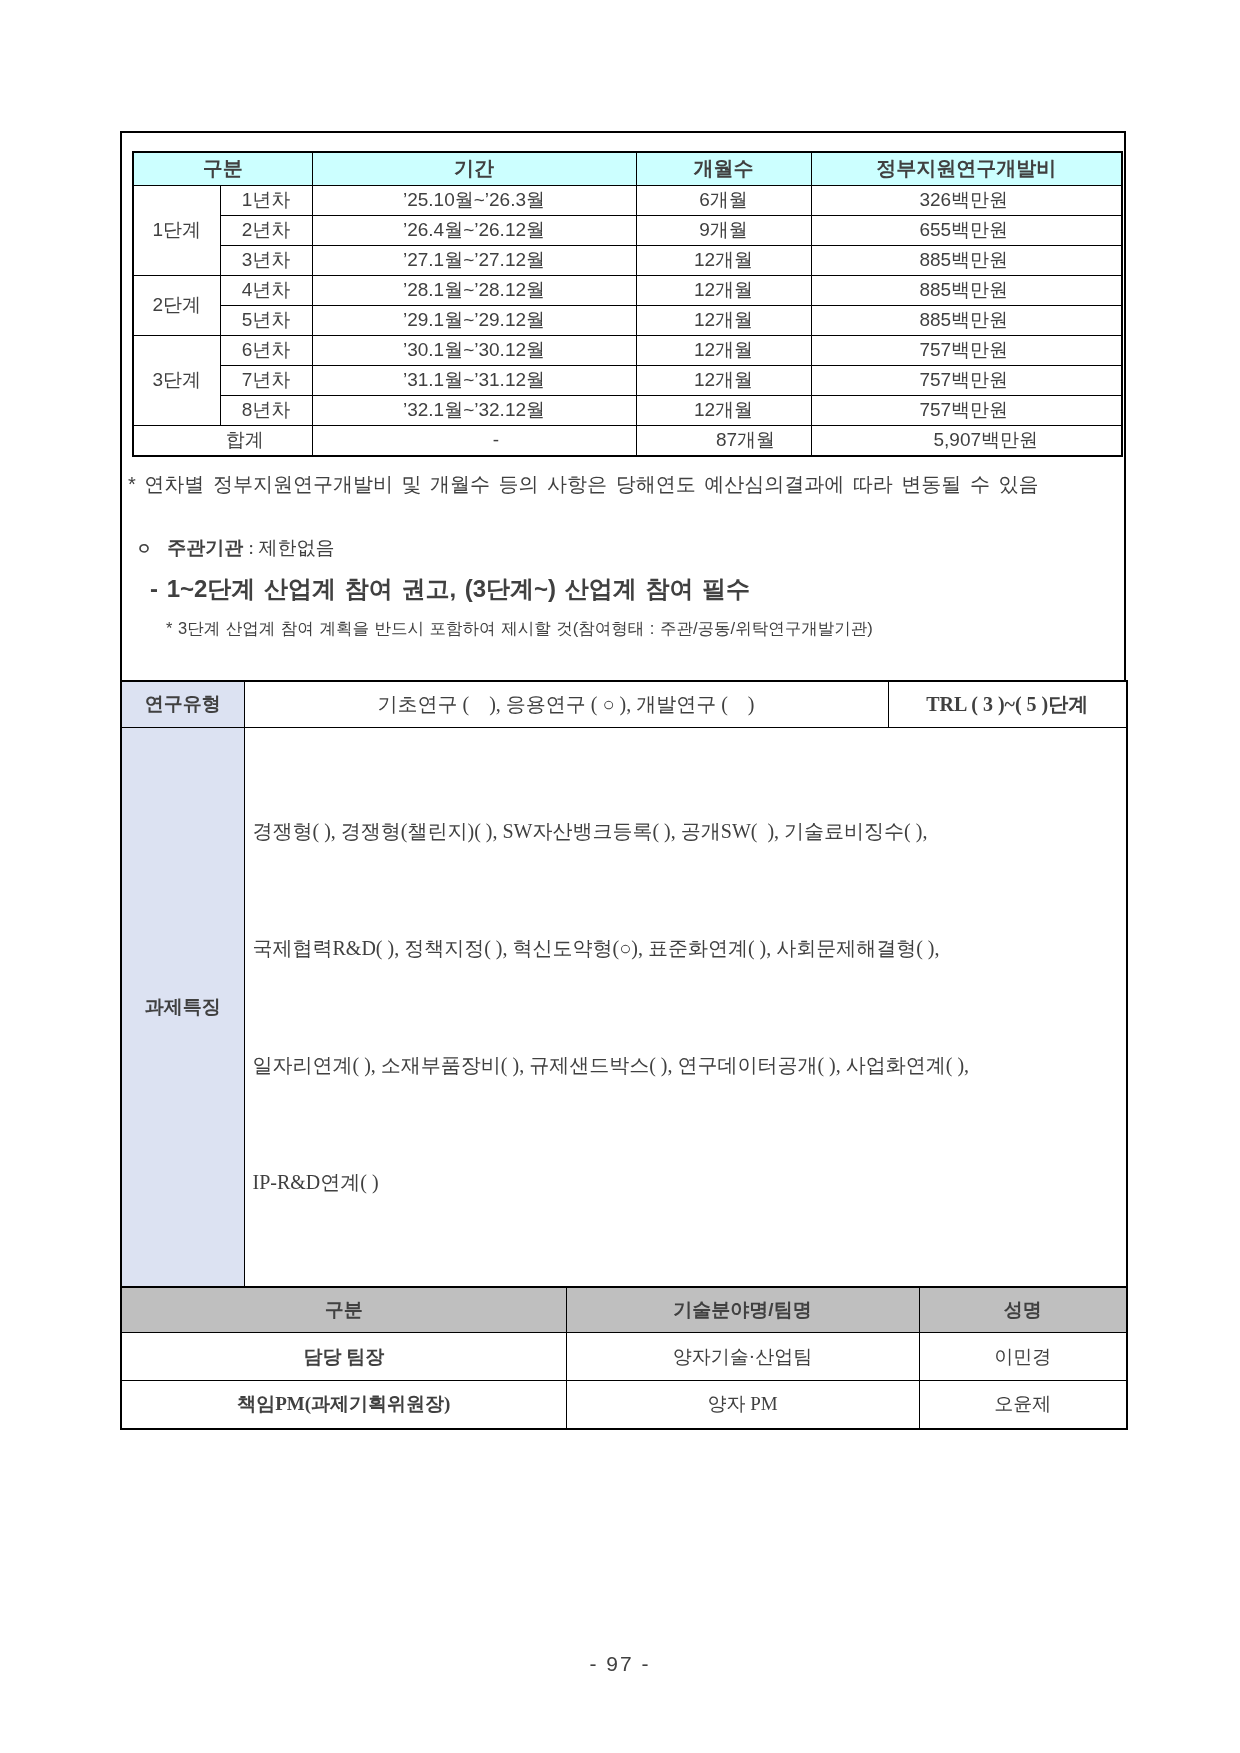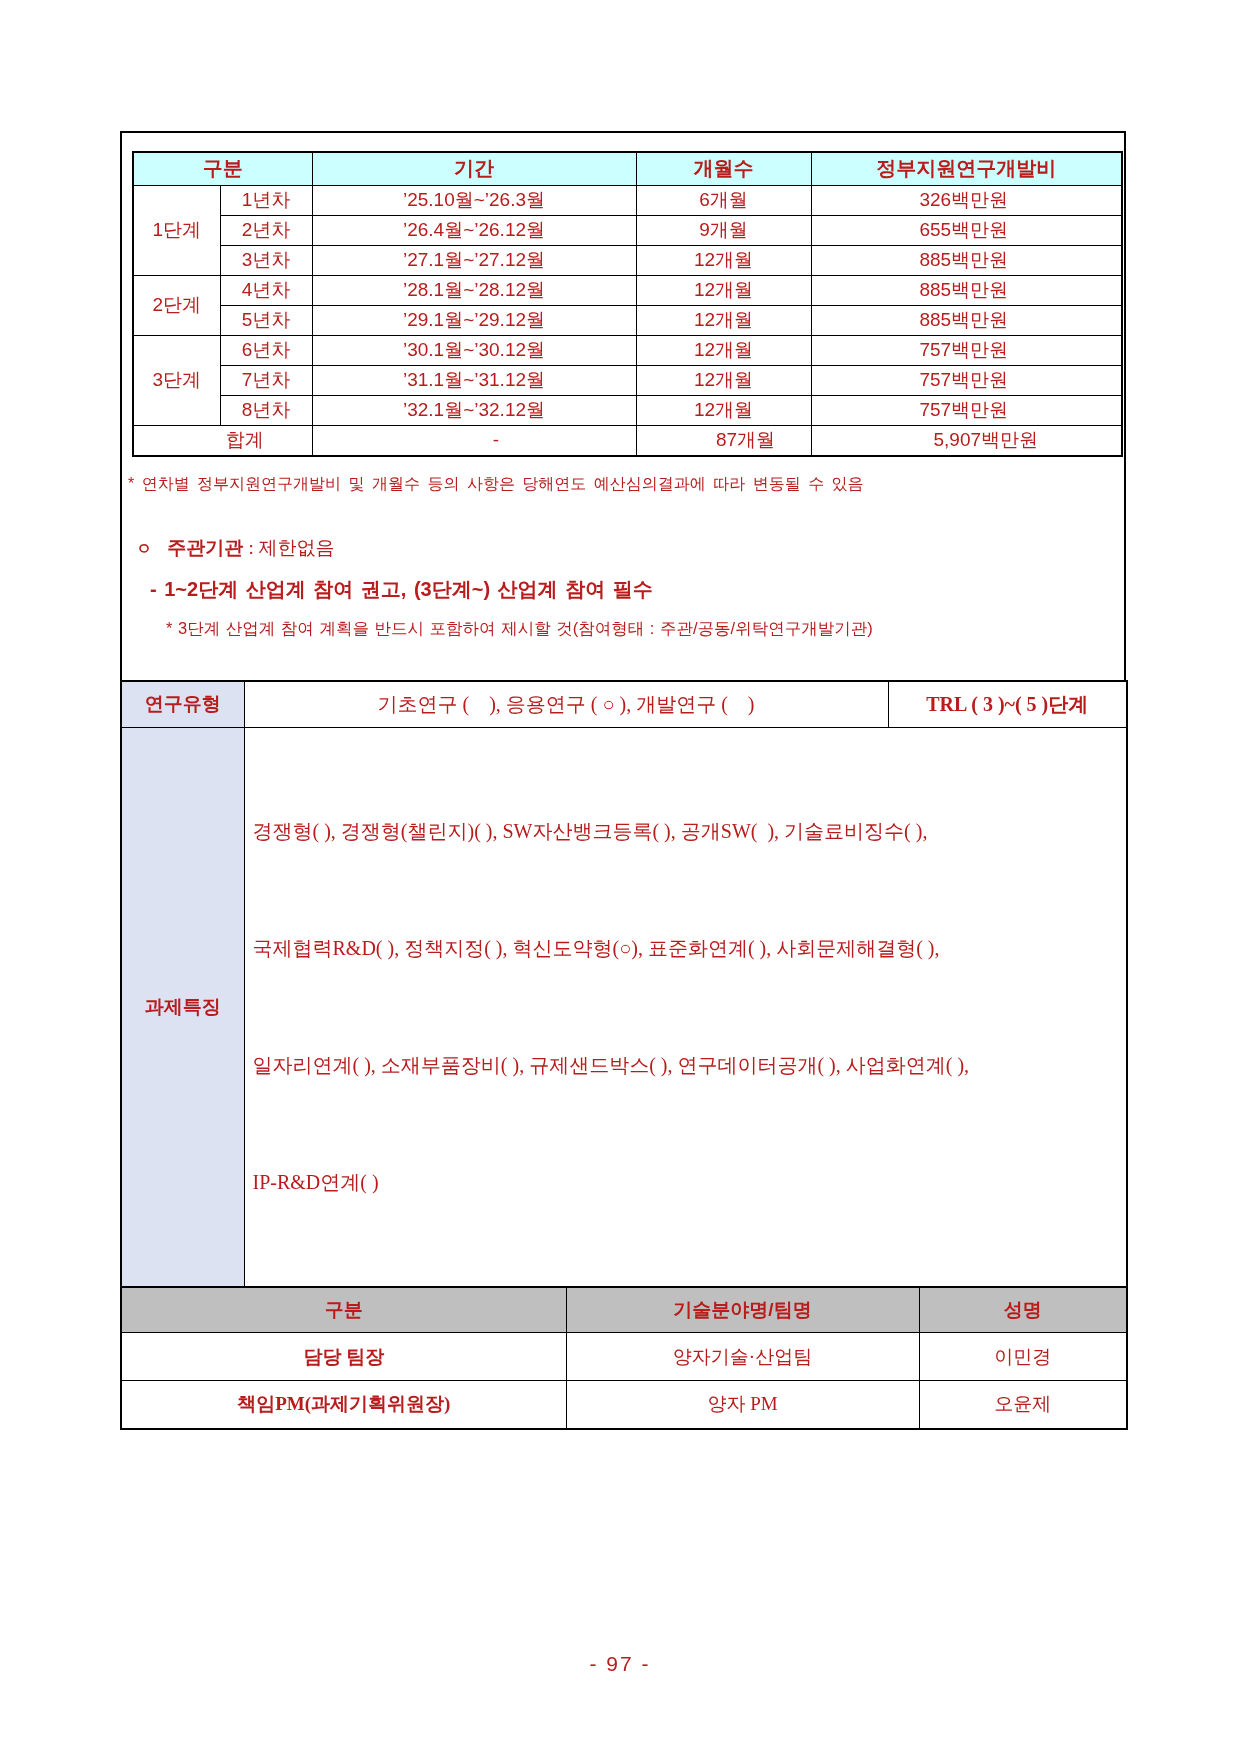--- a/index.html
+++ b/index.html
@@ -1,38 +1,38 @@
 <!DOCTYPE html>
 <html><head>
 <meta charset="utf-8">
 <style>
   html,body{margin:0;padding:0;background:#e8e8e8;}
   .page{position:relative;width:1240px;height:1753px;background:#ffffff;
-        font-family:"Liberation Sans", sans-serif;color:#b91c1c;}
+        font-family:"Liberation Sans", sans-serif;color:#404040;}
   .content{position:absolute;left:120px;top:131px;width:1006px;}
 
   
   .outer-box{box-sizing:border-box;border:2px solid #000;height:551px;width:1006px;}
 
   table{border-collapse:collapse;table-layout:fixed;}
   td,th{box-sizing:border-box;overflow:hidden;}
 
   .sched-table{width:989px;margin:18px 5px 0 10px;border:2px solid #000;}
   .sched-table td,.sched-table th{border:1px solid #000;font-size:19px;text-align:center;padding:0;}
   .sched-table thead th{background:#CCFFFF;height:33px;font-weight:bold;font-size:20px;}
   .sched-table tbody td{height:30px;}
   .sched-table .total-row td{height:31px;padding-left:44px;}
   .sched-table .budget{text-align:center;padding-right:5px;}
 
-  .note-line{margin:16px 4px 4px 6px;font-size:16px;word-spacing:3px;line-height:22px;}
+  .note-line{margin:16px 4px 4px 6px;font-size:20px;word-spacing:3px;line-height:22px;}
   .org-line{margin:40px 0 0 14px;font-size:19px;line-height:26px;}
   .org-line .bullet{font-size:16px;font-weight:bold;margin-right:10px;}
   .org-line .lbl{font-weight:bold;text-align:right;}
   .org-line .val{font-family:"Liberation Serif", serif;}
-  .dash-line{margin:14px 8px 0 28px;font-size:20px;font-weight:bold;line-height:26px;word-spacing:2px;}
+  .dash-line{margin:14px 8px 0 28px;font-size:24px;font-weight:bold;line-height:26px;word-spacing:2px;}
   .star-line{margin:14px 16px 0 44px;font-size:16.5px;line-height:24px;word-spacing:1px;}
 
   
   .type-table{width:1006px;margin-top:-2px;border:2px solid #000;}
   .type-table td{border:1px solid #000;}
   .label-cell{background:#DCE2F2;font-weight:bold;font-size:19px;text-align:center;}
   .rt-row td{height:46px;}
   .rt-content{font-family:"Liberation Serif", serif;font-size:20px;text-align:center;white-space:pre;}
   .rt-trl{font-family:"Liberation Serif", serif;font-size:20px;font-weight:600;text-align:center;white-space:pre;}
   .tf-row td{height:187px;}

